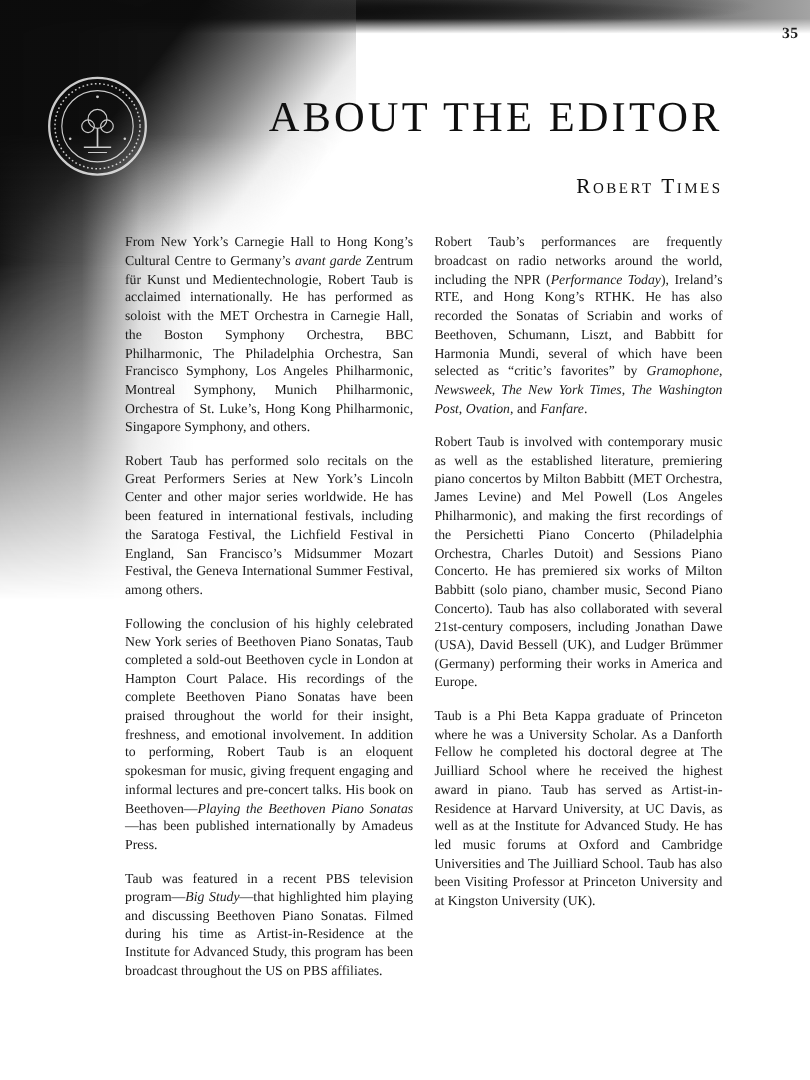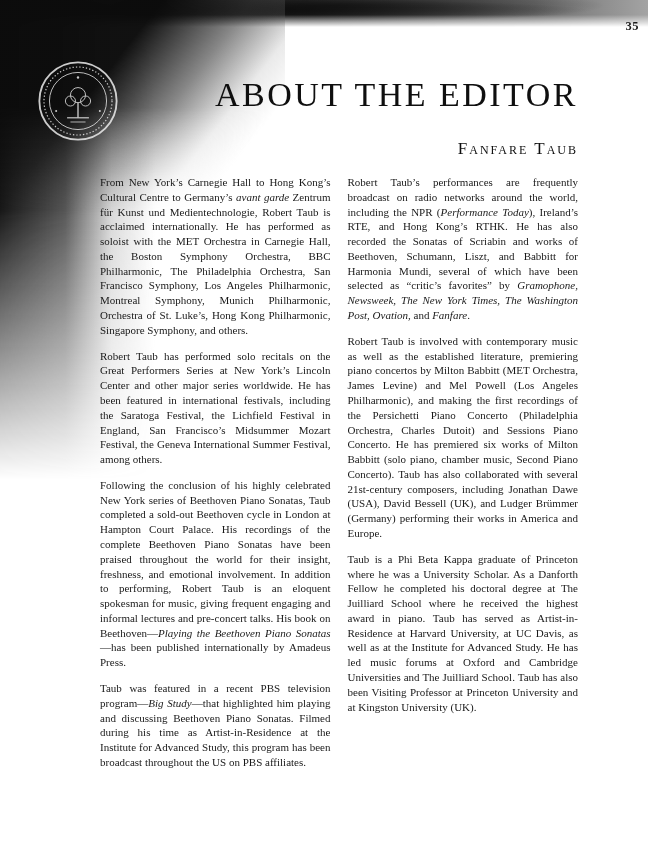--- a/index.html
+++ b/index.html
@@ -52,21 +52,21 @@
   }
   .subtitle {
     margin:25px 0 0; font-size:17px; font-weight:400; font-variant:small-caps;
     letter-spacing:2px; color:#0f0f0f;
   }
   .columns {
     position:absolute; left:100px; top:175px; width:478px;
     display:flex; gap:17px;
   }
   .col { flex:1 1 0; font-size:11px; line-height:1.345; text-align:justify; }
-  .para { margin:0 0 11px; }
+  .para { margin:12px 0 11px; }
   .para i { font-style:italic; }
 </style>
 </head>
 <body>
 
 <div class="page">
 
   <div class="top-strip"></div>
   <div class="left-shade-a"></div>
   <div class="left-shade-b"></div>
@@ -89,21 +89,21 @@
       <g fill="#ececec" stroke="none">
         <circle cx="50" cy="22" r="1.4"></circle>
         <circle cx="24" cy="62" r="1.2"></circle>
         <circle cx="76" cy="62" r="1.2"></circle>
       </g>
     </svg>
   </div>
 
   <div class="header">
     <h1 class="title">ABOUT THE EDITOR</h1>
-    <h2 class="subtitle">Fanfare Taub</h2>
+    <h2 class="subtitle">Robert Times</h2>
   </div>
 
   <div class="columns">
     <div class="col">
         <p class="para">From New York’s Carnegie Hall to Hong Kong’s Cultural Centre to Germany’s <i>avant garde</i> Zentrum für Kunst und Medientechnologie, Robert Taub is acclaimed internationally. He has performed as soloist with the MET Orchestra in Carnegie Hall, the Boston Symphony Orchestra, BBC Philharmonic, The Philadelphia Orchestra, San Francisco Symphony, Los Angeles Philharmonic, Montreal Symphony, Munich Philharmonic, Orchestra of St. Luke’s, Hong Kong Philharmonic, Singapore Symphony, and others.</p>
         <p class="para">Robert Taub has performed solo recitals on the Great Performers Series at New York’s Lincoln Center and other major series worldwide. He has been featured in international festivals, including the Saratoga Festival, the Lichfield Festival in England, San Francisco’s Midsummer Mozart Festival, the Geneva International Summer Festival, among others.</p>
         <p class="para">Following the conclusion of his highly celebrated New York series of Beethoven Piano Sonatas, Taub completed a sold-out Beethoven cycle in London at Hampton Court Palace. His recordings of the complete Beethoven Piano Sonatas have been praised throughout the world for their insight, freshness, and emotional involvement. In addition to performing, Robert Taub is an eloquent spokesman for music, giving frequent engaging and informal lectures and pre-concert talks. His book on Beethoven—<i>Playing the Beethoven Piano Sonatas</i>—has been published internationally by Amadeus Press.</p>
         <p class="para">Taub was featured in a recent PBS television program—<i>Big Study</i>—that highlighted him playing and discussing Beethoven Piano Sonatas. Filmed during his time as Artist-in-Residence at the Institute for Advanced Study, this program has been broadcast throughout the US on PBS affiliates.</p>
       </div>
     <div class="col">

